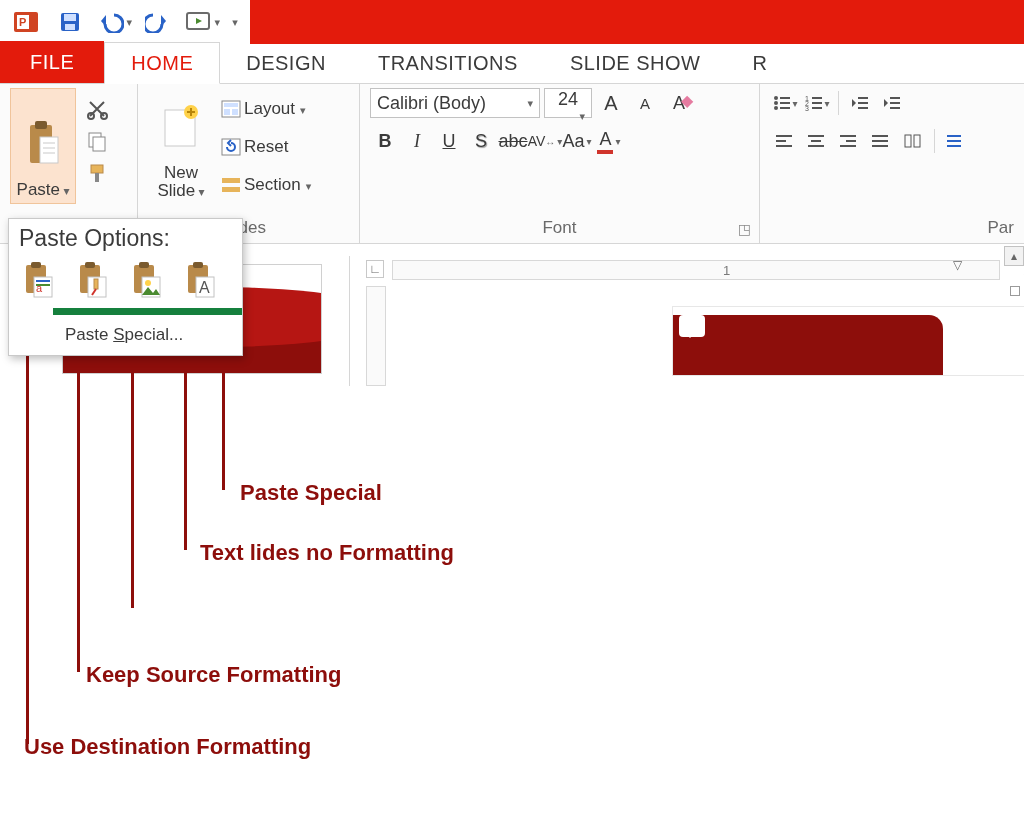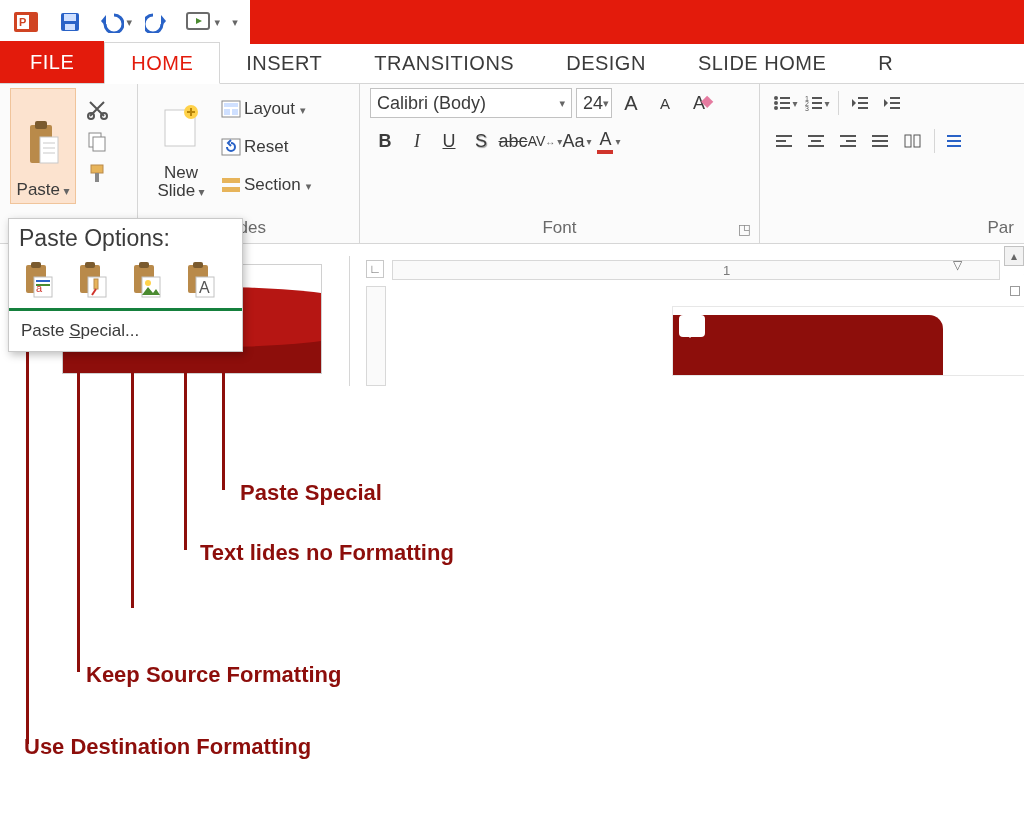--- a/index.html
+++ b/index.html
@@ -33,41 +33,41 @@
 
   .mini-col { display:flex; flex-direction:column; gap:6px; padding-top:8px; }
   .mini { width:30px; height:26px; display:flex; align-items:center; justify-content:center; cursor:pointer; }
 
   .med-row { display:flex; align-items:center; gap:2px; height:30px; font-size:17px; color:#3b3b3b; cursor:pointer; }
   .med-row .dd::after{ content:"▾"; font-size:11px; color:#666; margin-left:3px; }
 
   
   .font-top { display:flex; gap:4px; align-items:center; }
   .combo { height:30px; border:1px solid #c2c2c2; background:#fff; display:flex; align-items:center; padding:0 6px; font-size:18px; color:#3b3b3b; cursor:text; }
-  .combo.font { width:202px; }
-  .combo.size { width:36px; }
+  .combo.font { width:170px; }
+  .combo.size { width:48px;flex-direction:column; }
   .combo .car { margin-left:auto; font-size:11px; color:#666; cursor:pointer; }
   .toolbtn { width:30px; height:30px; display:flex; align-items:center; justify-content:center; font-size:18px; color:#3b3b3b; cursor:pointer; }
   .toolbtn.small{ font-size:15px;}
   .font-bot { display:flex; gap:2px; align-items:center; margin-top:8px; }
   .strike { text-decoration: line-through; }
 
   
   .para-top, .para-bot { display:flex; gap:2px; align-items:center; }
   .para-top { margin-bottom:8px; }
 
   
   svg { display:block; }
 
   
   .paste-menu { position:absolute; left:8px; top:218px; width:235px; background:#fff; border:1px solid #c9c9c9; box-shadow:2px 3px 8px rgba(0,0,0,.25); z-index:50; }
   .paste-menu .hdr { padding:6px 10px 4px; font-size:23px; color:#3b3b3b; }
   .paste-menu .row { display:flex; gap:14px; padding:4px 10px 8px; }
   .paste-menu .row .opt { width:40px; height:40px; display:flex; align-items:center; justify-content:center; cursor:pointer; }
-  .paste-menu .special { border-top:3px solid #15803d; padding:10px 12px; font-size:17px; color:#3b3b3b; cursor:pointer; }
+  .paste-menu .special { border-top:7px solid #15803d; padding:10px 12px; font-size:17px; color:#3b3b3b; cursor:pointer;margin-left:44px; }
   .paste-menu .special u { text-decoration:underline; }
 
   
   .thumb-pane { position:absolute; left:42px; top:256px; width:308px; height:130px; border-right:1px solid #d6d6d6; }
   .thumb-slide { position:absolute; left:20px; top:8px; width:260px; height:110px; background:#fff; border:1px solid #d0d0d0; overflow:hidden; }
   .thumb-slide .band { position:absolute; left:0; right:0; bottom:0; height:56px; background:#8d0e0b; }
   .thumb-slide .band::before { content:""; position:absolute; left:-30px; top:-30px; width:140%; height:60px; border-radius:50%; background:#b61613; }
 
   .editor { position:absolute; left:352px; top:246px; right:0; height:142px; }
   .vscroll-top { position:absolute; right:0; top:0; width:20px; height:20px; border:1px solid #c2c2c2; background:#f2f2f2; text-align:center; font-size:12px; line-height:18px; color:#666; cursor:pointer;}
@@ -130,24 +130,23 @@
     <div class="slot" style="width:14px">
         <span style="font-size:11px;color:#666">▾</span>
       </div>
   </div>
   <div class="titlebar-red"></div>
 </div>
 
 <div class="tabstrip">
   <div class="tab file">FILE</div>
   <div class="tab active">HOME</div>
-  <div class="tab">INSERT</div>
+  <div class="tab">DESIGN</div>
   <div class="tab">TRANSITIONS</div>
-  <div class="tab">DESIGN</div>
-  <div class="tab">SLIDE HOME</div>
+  <div class="tab">SLIDE SHOW</div>
   <div class="tab cut">R</div>
 </div>
 
 <div class="ribbon">
 
   <div class="group" style="width:138px">
     <div class="group-body">
       <div class="big-btn paste-btn drop">
         <svg width="38" height="52">
           <rect x="6" y="8" width="22" height="38" rx="2" fill="#b98a4a"></rect>

